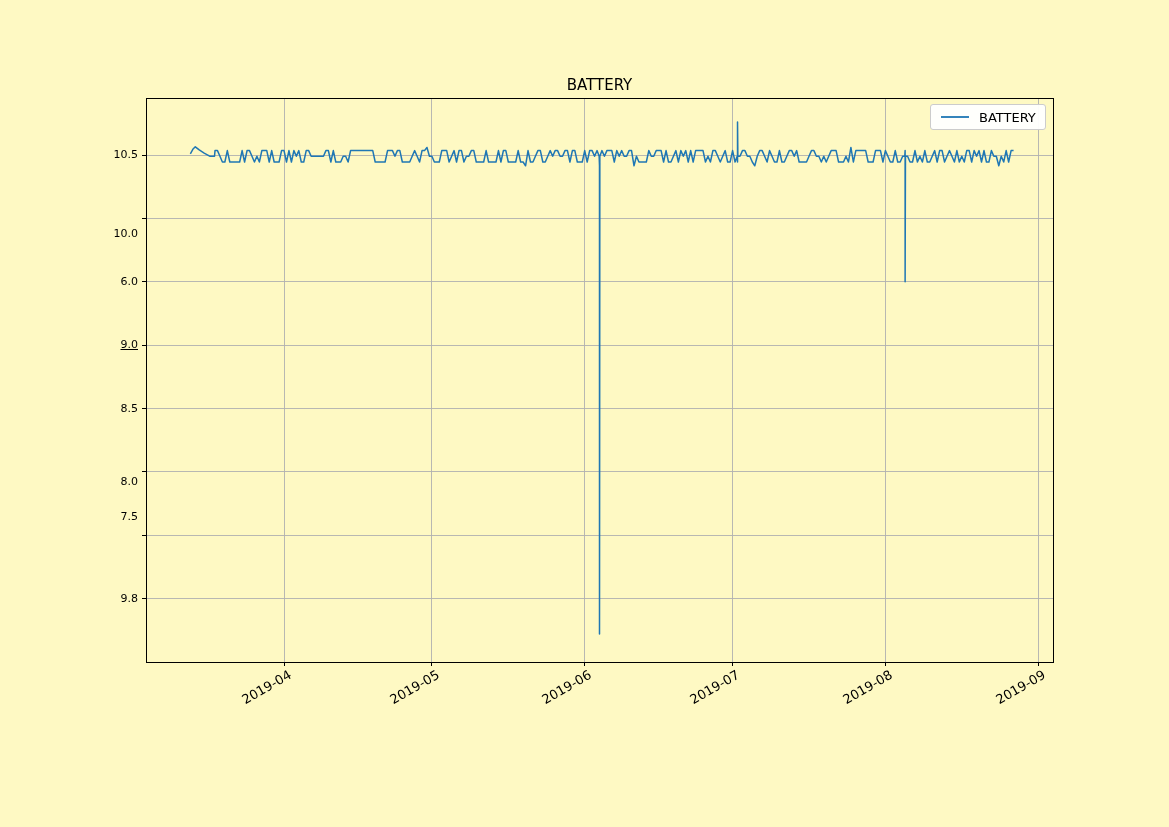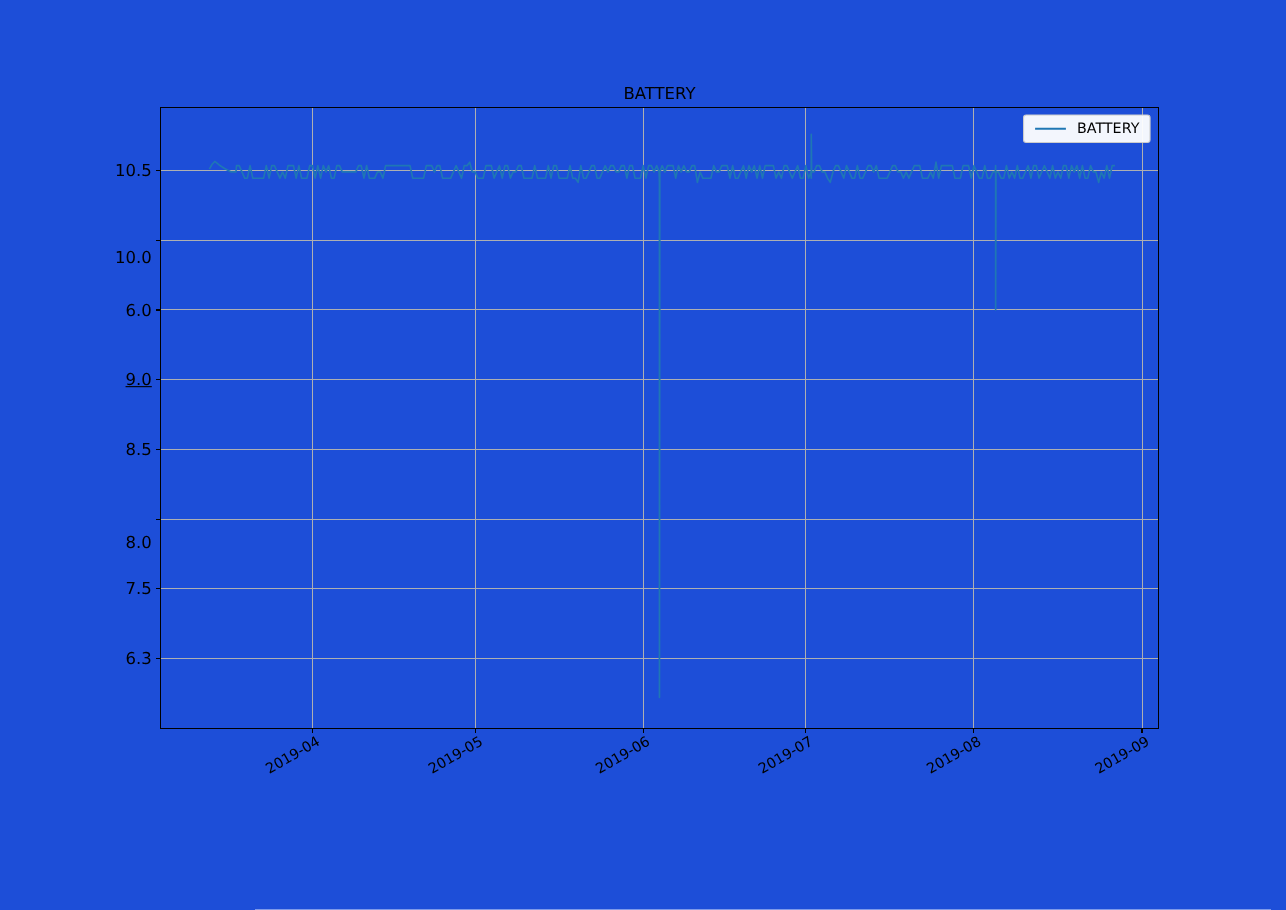--- a/index.html
+++ b/index.html
@@ -1,30 +1,30 @@
 <!DOCTYPE html>
 <html><head>
 <meta charset="utf-8">
 <style>
   html,body{margin:0;padding:0;background:#ffffff;}
   .figure{
     position:relative;
     width:1169px;height:827px;
-    background:#1d4ed8;
+    background:#fef9c3;
     font-family:"DejaVu Sans","Liberation Sans",sans-serif;
     overflow:hidden;
   }
   .chart-title{
     position:absolute;left:146px;top:76px;width:907px;
     text-align:center;font-size:15px;color:#000;
   }
   #chart-svg{position:absolute;left:0;top:0;}
   .ytick-label{
     position:absolute;left:48px;width:90px;text-align:right;
-    font-size:15px;color:#000;line-height:16px;
+    font-size:11px;color:#000;line-height:16px;
   }
   .xtick-label{
     position:absolute;top:667px;font-size:13px;color:#000;
     white-space:nowrap;transform:rotate(-30deg);transform-origin:100% 0;
   }
   .legend{
     position:absolute;left:930px;top:104px;width:116px;height:26px;
     background:rgba(255,255,255,0.95);
     border:1px solid #cccccc;border-radius:3px;
     display:flex;align-items:center;padding-left:9px;box-sizing:border-box;
@@ -62,23 +62,23 @@
       <line x1="284.0" x2="284.0" y1="662" y2="666" stroke="#000000" stroke-width="1" shape-rendering="crispEdges"></line>
       <line x1="431.9" x2="431.9" y1="662" y2="666" stroke="#000000" stroke-width="1" shape-rendering="crispEdges"></line>
       <line x1="584.7" x2="584.7" y1="662" y2="666" stroke="#000000" stroke-width="1" shape-rendering="crispEdges"></line>
       <line x1="732.6" x2="732.6" y1="662" y2="666" stroke="#000000" stroke-width="1" shape-rendering="crispEdges"></line>
       <line x1="885.4" x2="885.4" y1="662" y2="666" stroke="#000000" stroke-width="1" shape-rendering="crispEdges"></line>
       <line x1="1038.2" x2="1038.2" y1="662" y2="666" stroke="#000000" stroke-width="1" shape-rendering="crispEdges"></line>
       <polyline points="190.36,153.77 192.83,149.33 195.29,146.80 199.24,149.96 204.17,153.13 210.08,156.30 214.52,156.30 215.01,150.60 217.48,150.60 219.94,156.30 222.40,162.00 224.87,162.00 227.33,150.60 229.80,162.00 232.26,162.00 234.73,162.00 237.19,162.00 239.66,162.00 242.12,150.60 244.59,162.00 247.05,150.60 249.52,150.60 251.98,156.30 254.45,162.00 256.91,156.30 259.38,162.00 261.84,150.60 264.30,150.60 266.77,150.60 269.23,162.00 271.70,150.60 274.16,162.00 276.63,162.00 279.09,162.00 281.56,150.60 284.02,150.60 286.49,162.00 288.95,150.60 291.42,162.00 293.88,150.60 296.35,156.30 298.81,150.60 301.27,162.00 303.74,162.00 306.20,150.60 308.67,150.60 311.13,156.30 313.60,156.30 316.06,156.30 318.53,156.30 320.99,156.30 323.46,156.30 325.92,150.60 328.39,150.60 330.85,162.00 333.32,150.60 335.78,162.00 338.24,162.00 340.71,162.00 343.17,156.30 345.64,156.30 348.10,162.00 350.57,150.60 353.03,150.60 355.50,150.60 357.96,150.60 360.43,150.60 362.89,150.60 365.36,150.60 367.82,150.60 370.29,150.60 372.75,150.60 375.21,162.00 377.68,162.00 380.14,162.00 382.61,162.00 385.07,162.00 387.54,150.60 390.00,150.60 392.47,150.60 394.93,156.30 397.40,150.60 399.86,150.60 402.33,162.00 404.79,162.00 407.26,162.00 409.72,162.00 412.18,156.30 414.65,150.60 417.11,156.30 419.58,162.00 422.04,150.60 424.51,150.60 426.97,147.43 429.44,156.30 431.90,156.30 434.37,162.00 436.83,162.00 439.30,162.00 441.76,150.60 444.23,150.60 446.69,150.60 449.15,162.00 451.62,156.30 454.08,150.60 456.55,162.00 459.01,150.60 461.48,150.60 463.94,162.00 466.41,156.30 468.87,156.30 471.34,150.60 473.80,150.60 476.27,162.00 478.73,162.00 481.20,162.00 483.66,162.00 486.13,150.60 488.59,162.00 491.05,162.00 493.52,162.00 495.98,162.00 498.45,150.60 500.91,162.00 503.38,150.60 505.84,150.60 508.31,162.00 510.77,162.00 513.24,162.00 515.70,162.00 518.17,150.60 520.63,162.00 523.10,162.00 525.56,165.81 528.02,150.60 530.49,162.00 532.95,162.00 535.42,156.30 537.88,150.60 540.35,150.60 542.81,162.00 545.28,162.00 547.74,156.30 550.21,150.60 552.67,156.30 555.14,150.60 557.60,150.60 560.07,156.30 562.53,156.30 564.99,150.60 567.46,150.60 569.92,162.00 572.39,150.60 574.85,150.60 577.32,162.00 579.78,162.00 582.25,162.00 584.71,150.60 587.18,162.00 589.64,150.60 592.11,150.60 594.57,156.30 597.04,150.60 599.15,156.30 599.50,165.81 599.50,634.12 599.85,156.30 601.96,150.60 604.43,156.30 606.89,150.60 609.36,150.60 611.82,150.60 614.29,162.00 616.75,150.60 619.22,156.30 621.68,150.60 624.15,156.30 626.61,156.30 629.08,150.60 631.54,150.60 634.01,165.81 636.47,156.30 638.93,162.00 641.40,162.00 643.86,162.00 646.33,162.00 648.79,150.60 651.26,156.30 653.72,156.30 656.19,150.60 658.65,150.60 661.12,150.60 663.58,162.00 666.05,150.60 668.51,162.00 670.98,162.00 673.44,156.30 675.90,150.60 678.37,162.00 680.83,150.60 683.30,156.30 685.76,150.60 688.23,162.00 690.69,150.60 693.16,162.00 695.62,150.60 698.09,150.60 700.55,150.60 703.02,150.60 705.48,162.00 707.95,156.30 710.41,162.00 712.88,150.60 715.34,150.60 717.80,156.30 720.27,162.00 722.73,156.30 725.20,150.60 727.66,162.00 730.13,162.00 732.59,150.60 735.06,162.00 737.18,156.30 737.52,162.00 737.52,122.08 737.87,156.30 739.99,156.30 742.45,150.60 744.92,150.60 747.38,156.30 749.85,156.30 752.31,162.00 754.77,165.81 757.24,156.30 759.70,150.60 762.17,150.60 764.63,156.30 767.10,162.00 769.56,150.60 772.03,156.30 774.49,162.00 776.96,162.00 779.42,150.60 781.89,162.00 784.35,162.00 786.82,156.30 789.28,150.60 791.74,150.60 794.21,156.30 796.67,150.60 799.14,162.00 801.60,162.00 804.07,162.00 806.53,162.00 809.00,156.30 811.46,150.60 813.93,150.60 816.39,156.30 818.86,156.30 821.32,162.00 823.79,156.30 826.25,162.00 828.71,156.30 831.18,150.60 833.64,150.60 836.11,150.60 838.57,162.00 841.04,162.00 843.50,162.00 845.97,156.30 848.43,162.00 850.90,147.43 853.36,162.00 855.83,150.60 858.29,150.60 860.76,150.60 863.22,150.60 865.68,150.60 868.15,162.00 870.61,162.00 873.08,162.00 875.54,150.60 878.01,150.60 880.47,150.60 882.94,162.00 885.40,150.60 887.87,156.30 890.33,162.00 892.80,162.00 895.26,150.60 897.73,162.00 900.19,162.00 902.65,156.30 904.77,156.30 905.12,150.60 905.12,281.78 905.46,156.30 907.58,156.30 910.05,162.00 912.51,162.00 914.98,150.60 917.44,162.00 919.91,156.30 922.37,162.00 924.84,150.60 927.30,162.00 929.77,162.00 932.23,156.30 934.70,150.60 937.16,162.00 939.63,150.60 942.09,150.60 944.55,162.00 947.02,156.30 949.48,150.60 951.95,156.30 954.41,162.00 956.88,150.60 959.34,162.00 961.81,156.30 964.27,162.00 966.74,150.60 969.20,150.60 971.67,162.00 974.13,150.60 976.60,156.30 979.06,150.60 981.52,162.00 983.99,150.60 986.45,162.00 988.92,162.00 991.38,150.60 993.85,156.30 996.31,156.30 998.78,165.81 1001.24,156.30 1003.71,162.00 1006.17,150.60 1008.64,162.00 1011.10,150.60 1013.57,150.60" fill="none" stroke="#1f77b4" stroke-width="1.5" stroke-linejoin="round" stroke-linecap="butt"></polyline>
       <rect x="146" y="98" width="907" height="564" fill="none" stroke="#000000" stroke-width="1" shape-rendering="crispEdges"></rect>
     </svg>
   <div id="axis-labels">
-      <div class="ytick-label" style="top: 590.629px;">6.3</div>
-      <div class="ytick-label" style="top: 527px;">7.5</div>
-      <div class="ytick-label" style="top: 485px;">8.0</div>
+      <div class="ytick-label" style="top: 590.629px;">9.8</div>
+      <div class="ytick-label" style="top: 509px;">7.5</div>
+      <div class="ytick-label" style="top: 474px;">8.0</div>
       <div class="ytick-label" style="top: 400.517px;">8.5</div>
       <div class="ytick-label" style="top: 337.146px; text-decoration: underline;">9.0</div>
       <div class="ytick-label" style="top: 273.775px;">6.0</div>
       <div class="ytick-label" style="top: 210.404px; margin-top: 16px;">10.0</div>
       <div class="ytick-label" style="top: 147.034px;">10.5</div>
       <div class="xtick-label" style="right: 882.978px;">2019-04</div>
       <div class="xtick-label" style="right: 735.098px;">2019-05</div>
       <div class="xtick-label" style="right: 582.288px;">2019-06</div>
       <div class="xtick-label" style="right: 434.408px;">2019-07</div>
       <div class="xtick-label" style="right: 281.598px;">2019-08</div>

